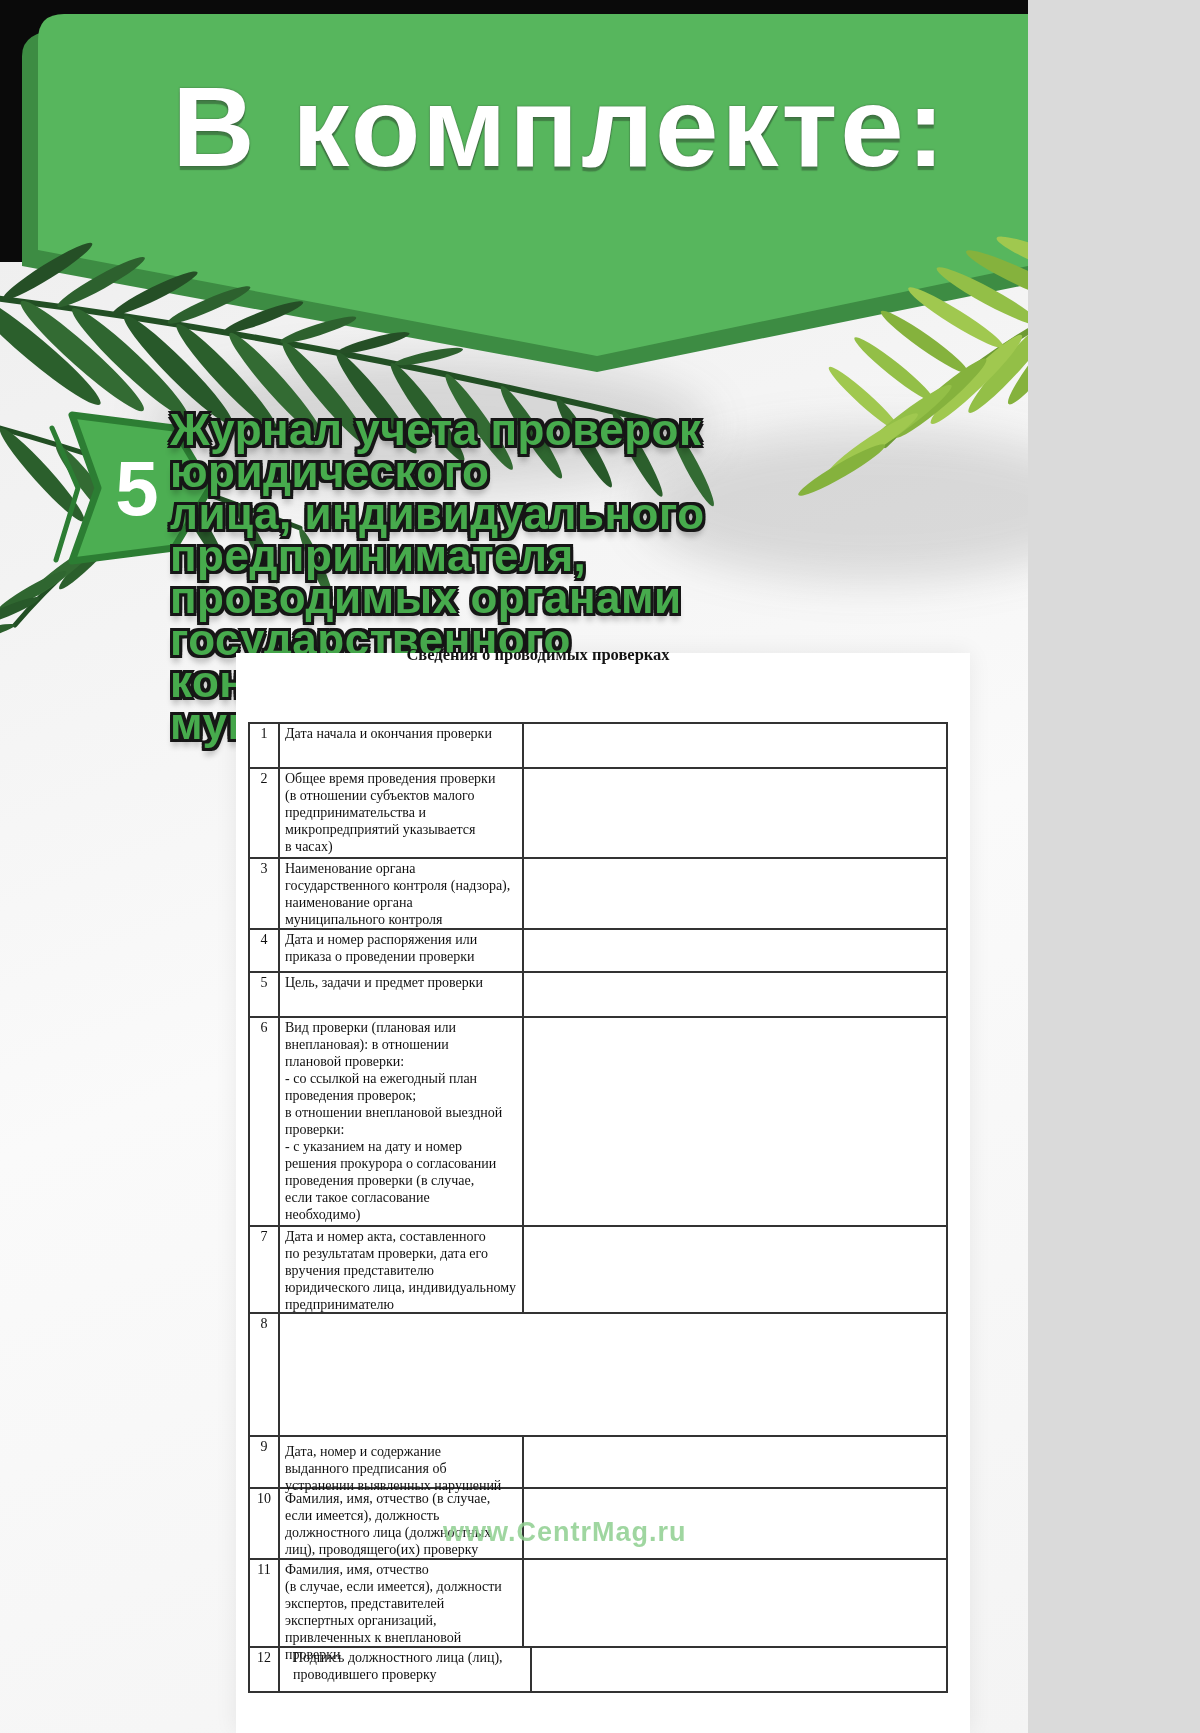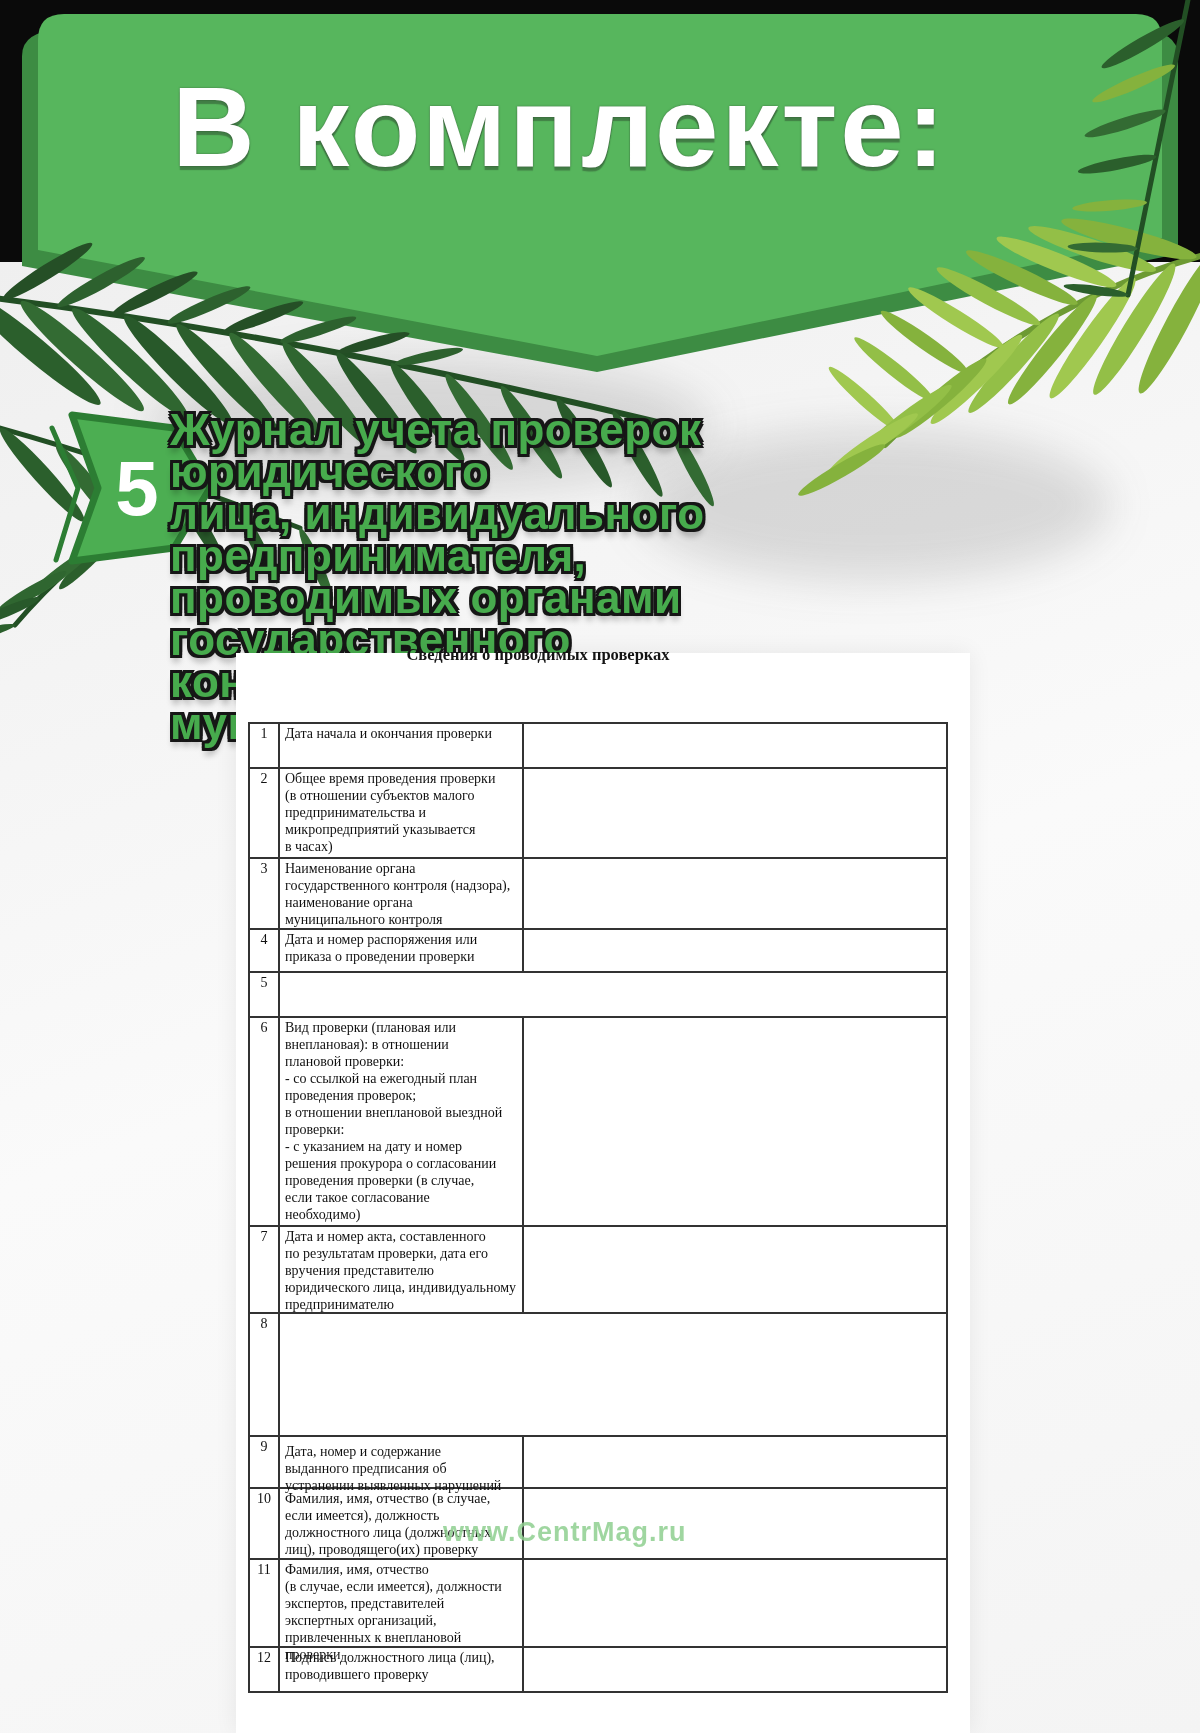--- a/index.html
+++ b/index.html
@@ -1,17 +1,17 @@
 <!DOCTYPE html>
 <html style="--page_black: #0a0a0a; --banner_green: #57b65d; --banner_shadow: #3d8c43; --badge_green: #4cae52; --badge_border: #2c7d33; --headline_green: #47ab4d; --outline_black: #161616; --watermark_green: #8fcf90; --leaf_dark: #2e6530; --leaf_bright: #8cb845;"><head>
 <meta charset="utf-8">
 <style>
   html,body{margin:0;padding:0;background:#dadada;}
   .page{
-    position:relative;width:1200px;height:1733px;overflow:hidden;
+    position:relative;width:1028px;height:1733px;overflow:hidden;
     font-family:"Liberation Sans",sans-serif;
     background:linear-gradient(160deg,#ececec 0%,#f3f3f3 28%,#fafafa 55%,#f4f4f4 100%);
   }
   
   .black-band{position:absolute;left:0;top:0;width:1200px;height:262px;background:var(--page_black);}
   
   .soft-shadow{position:absolute;border-radius:50%;filter:blur(22px);background:rgba(60,60,60,.16);}
   
   .banner-svg{position:absolute;left:0;top:0;}
   .banner-title{
@@ -44,21 +44,21 @@
   }
   .doc-title{
     position:absolute;left:248px;top:645px;width:580px;text-align:center;
     font-family:"Liberation Serif",serif;font-weight:bold;font-size:16.5px;color:#141414;
   }
   .doc-table{
     position:absolute;left:248px;top:722px;width:700px;height:971px;
     border:2px solid #333;box-sizing:border-box;background:#fff;
   }
   .trow{display:flex;box-sizing:border-box;border-bottom:2px solid #333;}
-  .trow:last-child{border-bottom:none;}
+  .trow:last-child{border-bottom:none;gap:8px;}
   .cell{box-sizing:border-box;font-family:"Liberation Serif",serif;font-size:14px;line-height:17px;color:#111;}
   .c-num{width:30px;border-right:2px solid #333;text-align:center;padding-top:1px;flex:none;}
   .c-label{width:244px;border-right:2px solid #333;padding:1px 2px 0 5px;white-space:pre-line;flex:none;}
   .c-value{flex:1;}
   
   .watermark{
     position:absolute;left:443px;top:1481px;font-weight:bold;font-size:27px;letter-spacing:1px;
     color:var(--watermark_green);opacity:.85;z-index:9;margin-top:36px;
   }
 </style>
@@ -185,20 +185,21 @@
       <div class="cell c-value"></div>
     </div>
     <div class="trow" style="height:43px">
       <div class="cell c-num">4</div>
       <div class="cell c-label">Дата и номер распоряжения или
 приказа о проведении проверки</div>
       <div class="cell c-value"></div>
     </div>
     <div class="trow" style="height:45px">
       <div class="cell c-num">5</div>
+      <div class="cell c-label">Цель, задачи и предмет проверки</div>
       <div class="cell c-value"></div>
     </div>
     <div class="trow" style="height:209px">
       <div class="cell c-num">6</div>
       <div class="cell c-label">Вид проверки (плановая или
 внеплановая): в отношении
 плановой проверки:
 - со ссылкой на ежегодный план
 проведения проверок;
 в отношении внеплановой выездной

